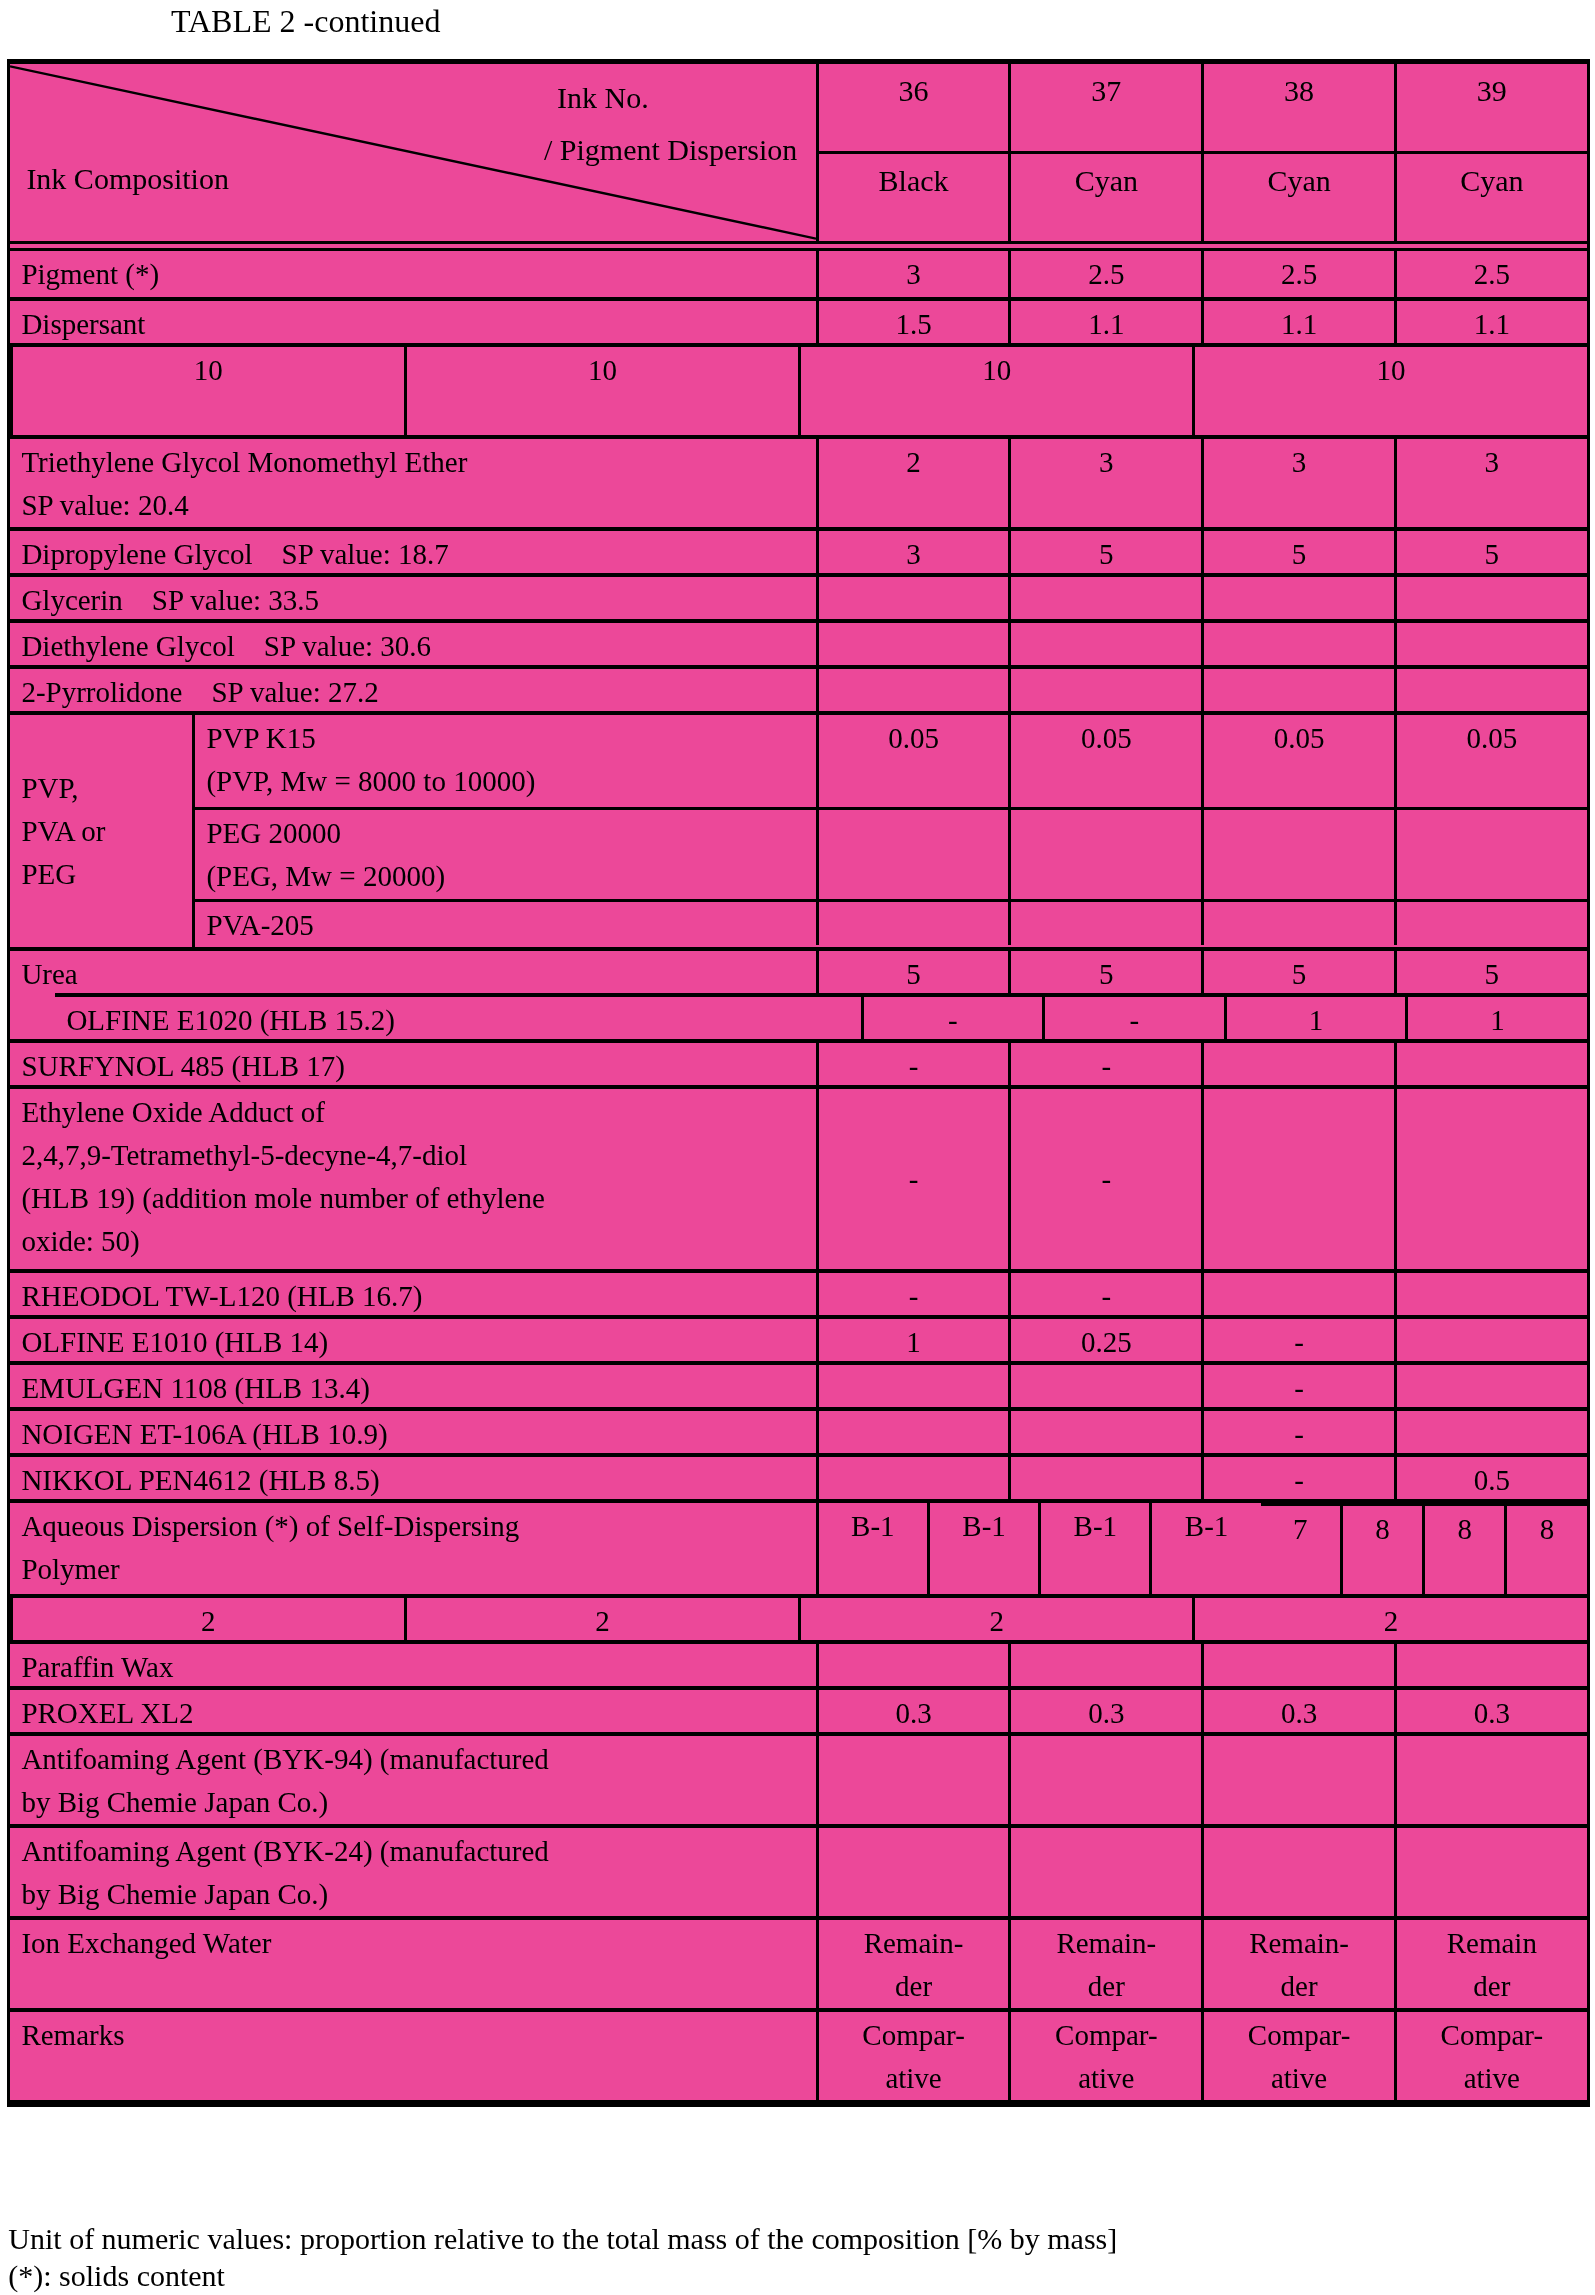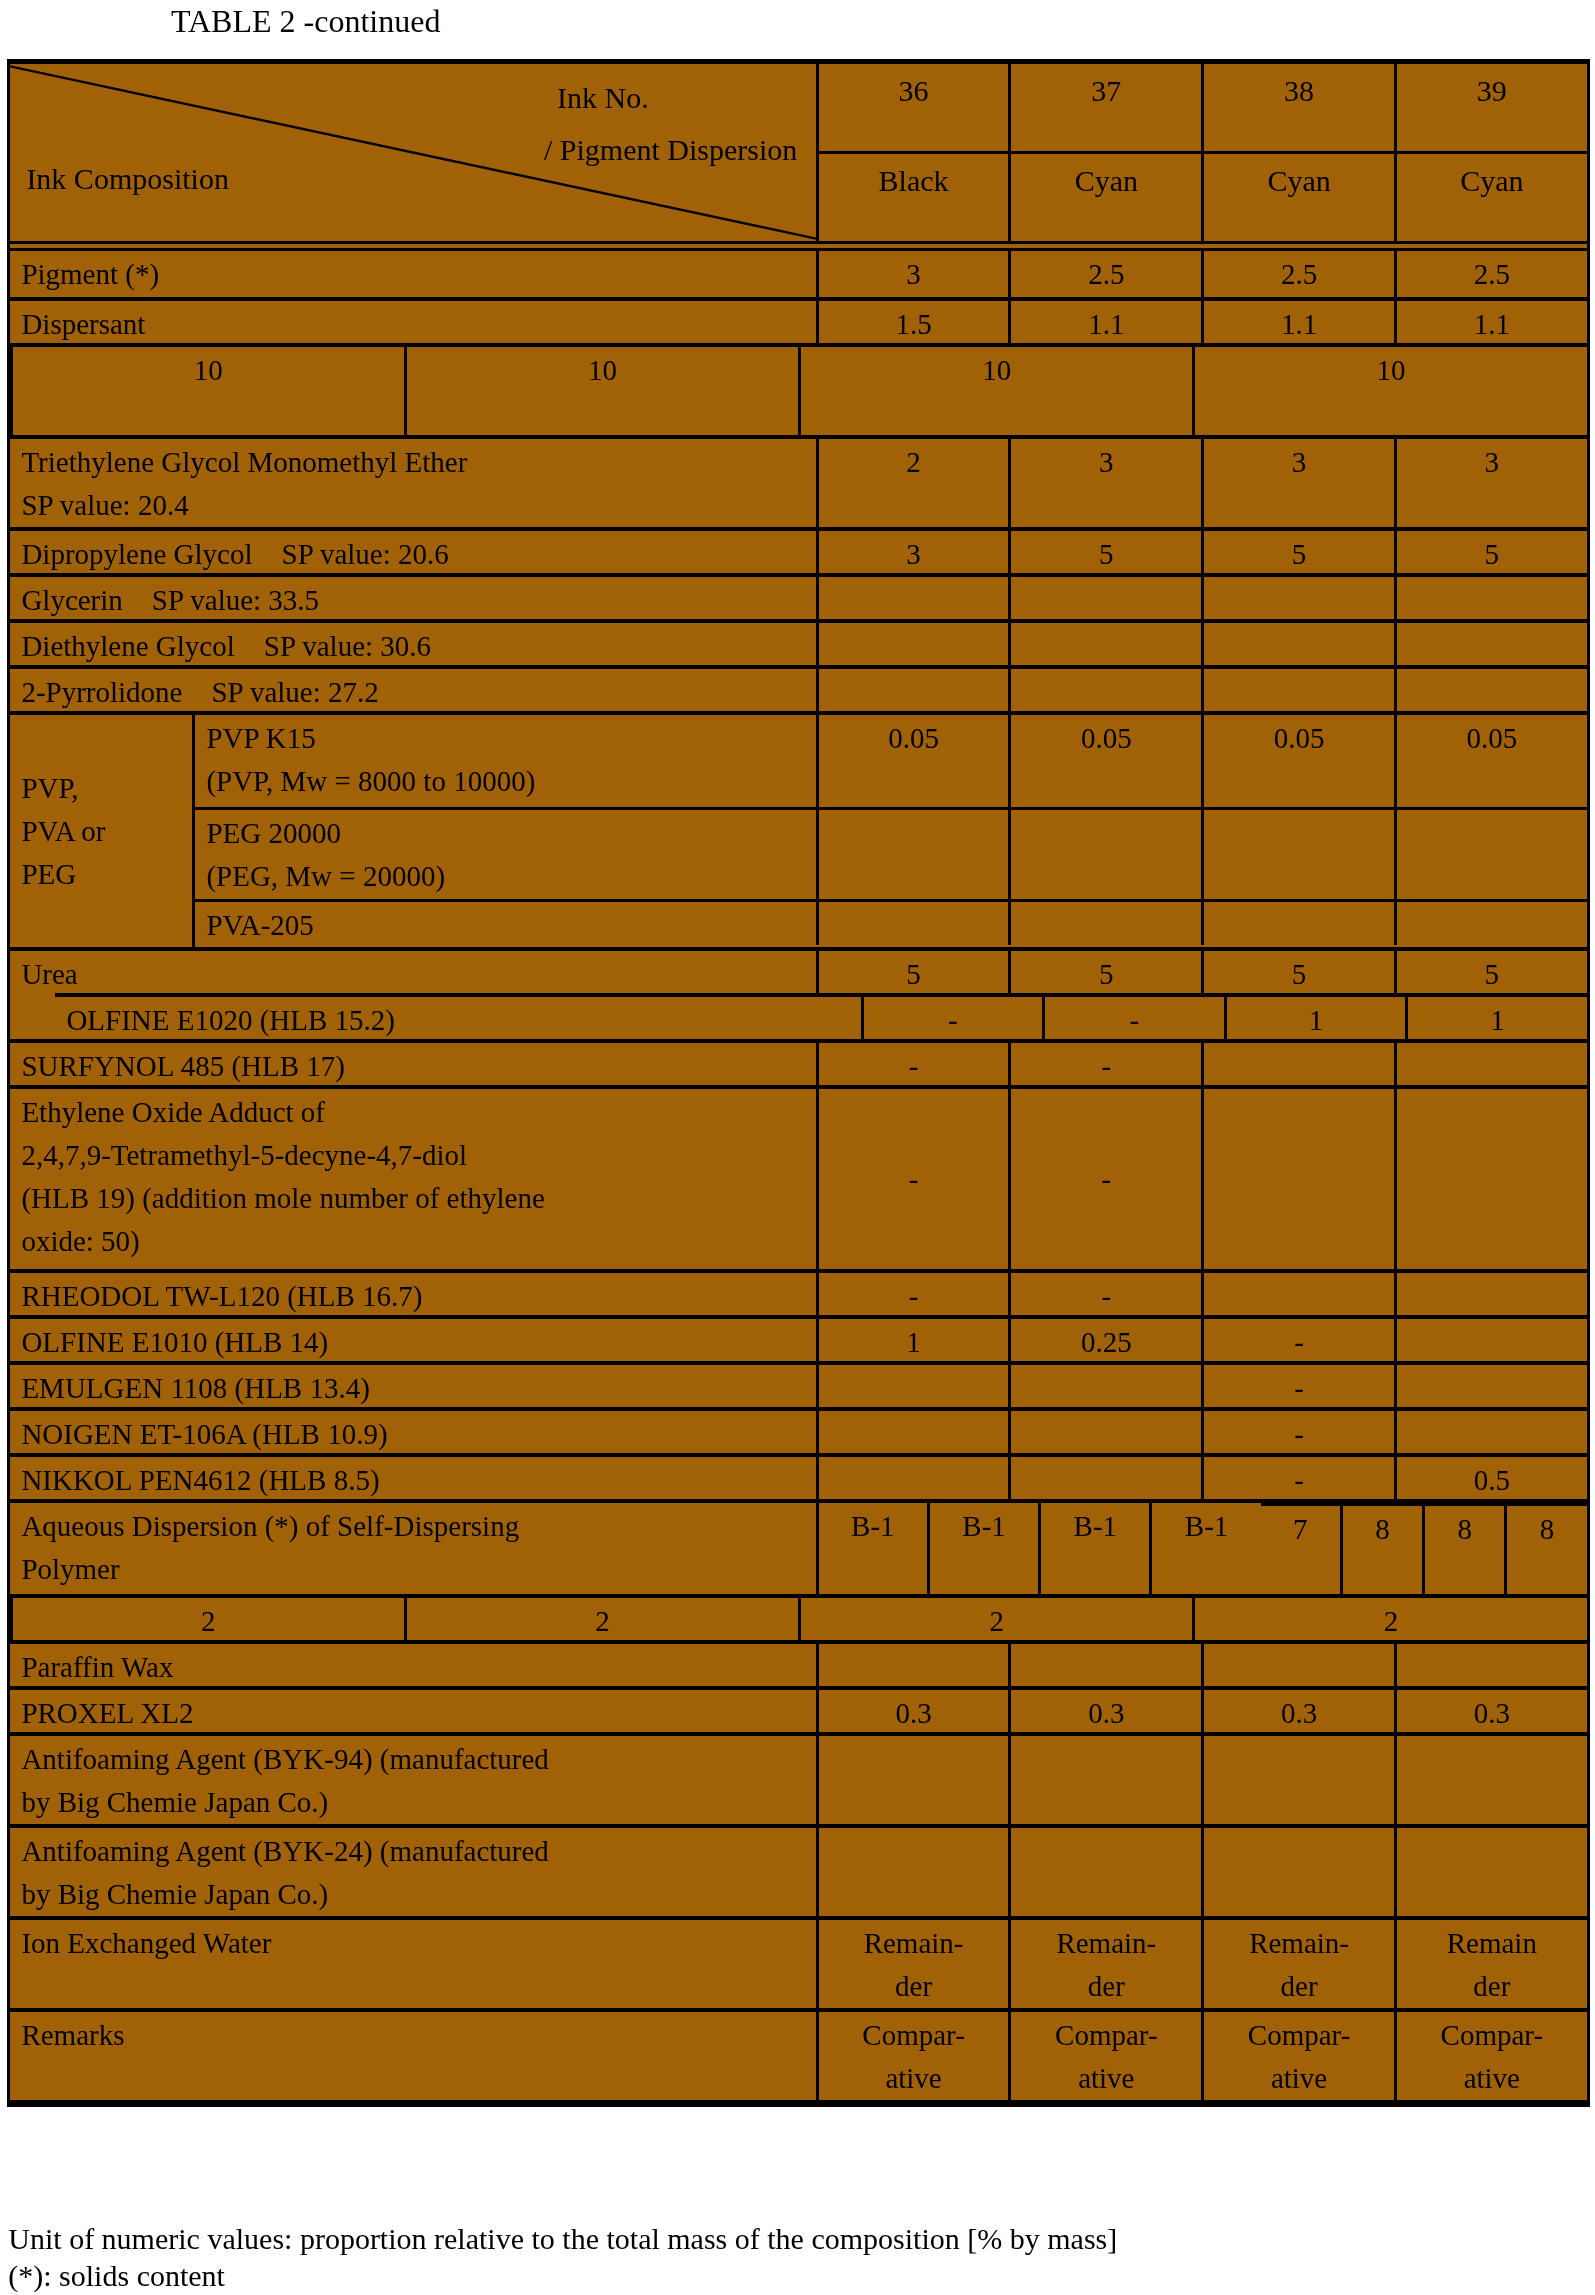--- a/index.html
+++ b/index.html
@@ -8,21 +8,21 @@
     width: 1596px; height: 2295px; position: relative;
     font-family: "Liberation Serif", serif; color: #000;
   }
   .title {
     position: absolute; left: 171px; top: 3.3px;
     font-size: 32px; white-space: pre;
   }
   .tbl {
     position: absolute; left: 6.7px; top: 59px; width: 1583px;
     border: 3.3px solid #000; border-top-width: 5px; border-bottom-width: 7.5px;
-    background: #a16207;
+    background: #ec4899;
   }
   
   .hdr { display: flex; border-bottom: 10px double #000; height: 187px; }
   .corner { width: 809px; border-right: 3.3px solid #000; position: relative; flex: 0 0 auto; }
   .corner svg { position: absolute; left: 0; top: 0; width: 100%; height: 100%; }
   .corner-top { padding-top: 8.3px; font-size: 30px; line-height: 52px; text-align: right; }
   .corner-top .l1 { padding-right: 167px; }
   .corner-top .l2 { padding-right: 18.4px; }
   .corner-bottom { position: absolute; left: 16.7px; bottom: 45px; font-size: 30px; }
   .hvals { flex: 1 1 auto; display: flex; flex-direction: column; }
@@ -129,21 +129,21 @@
       </div>
       <div class="brow" style="height: 92px;">
         <div class="lbl">Triethylene Glycol Monomethyl Ether
 SP value: 20.4</div>
         <div class="val">2</div>
         <div class="val">3</div>
         <div class="val">3</div>
         <div class="val">3</div>
       </div>
       <div class="brow" style="height: 46px;">
-        <div class="lbl">Dipropylene Glycol    SP value: 20.6</div>
+        <div class="lbl">Dipropylene Glycol    SP value: 18.7</div>
         <div class="val">3</div>
         <div class="val">5</div>
         <div class="val">5</div>
         <div class="val">5</div>
       </div>
       <div class="brow" style="height: 46px;">
         <div class="lbl">Glycerin    SP value: 33.5</div>
         <div class="val"></div>
         <div class="val"></div>
         <div class="val"></div>

